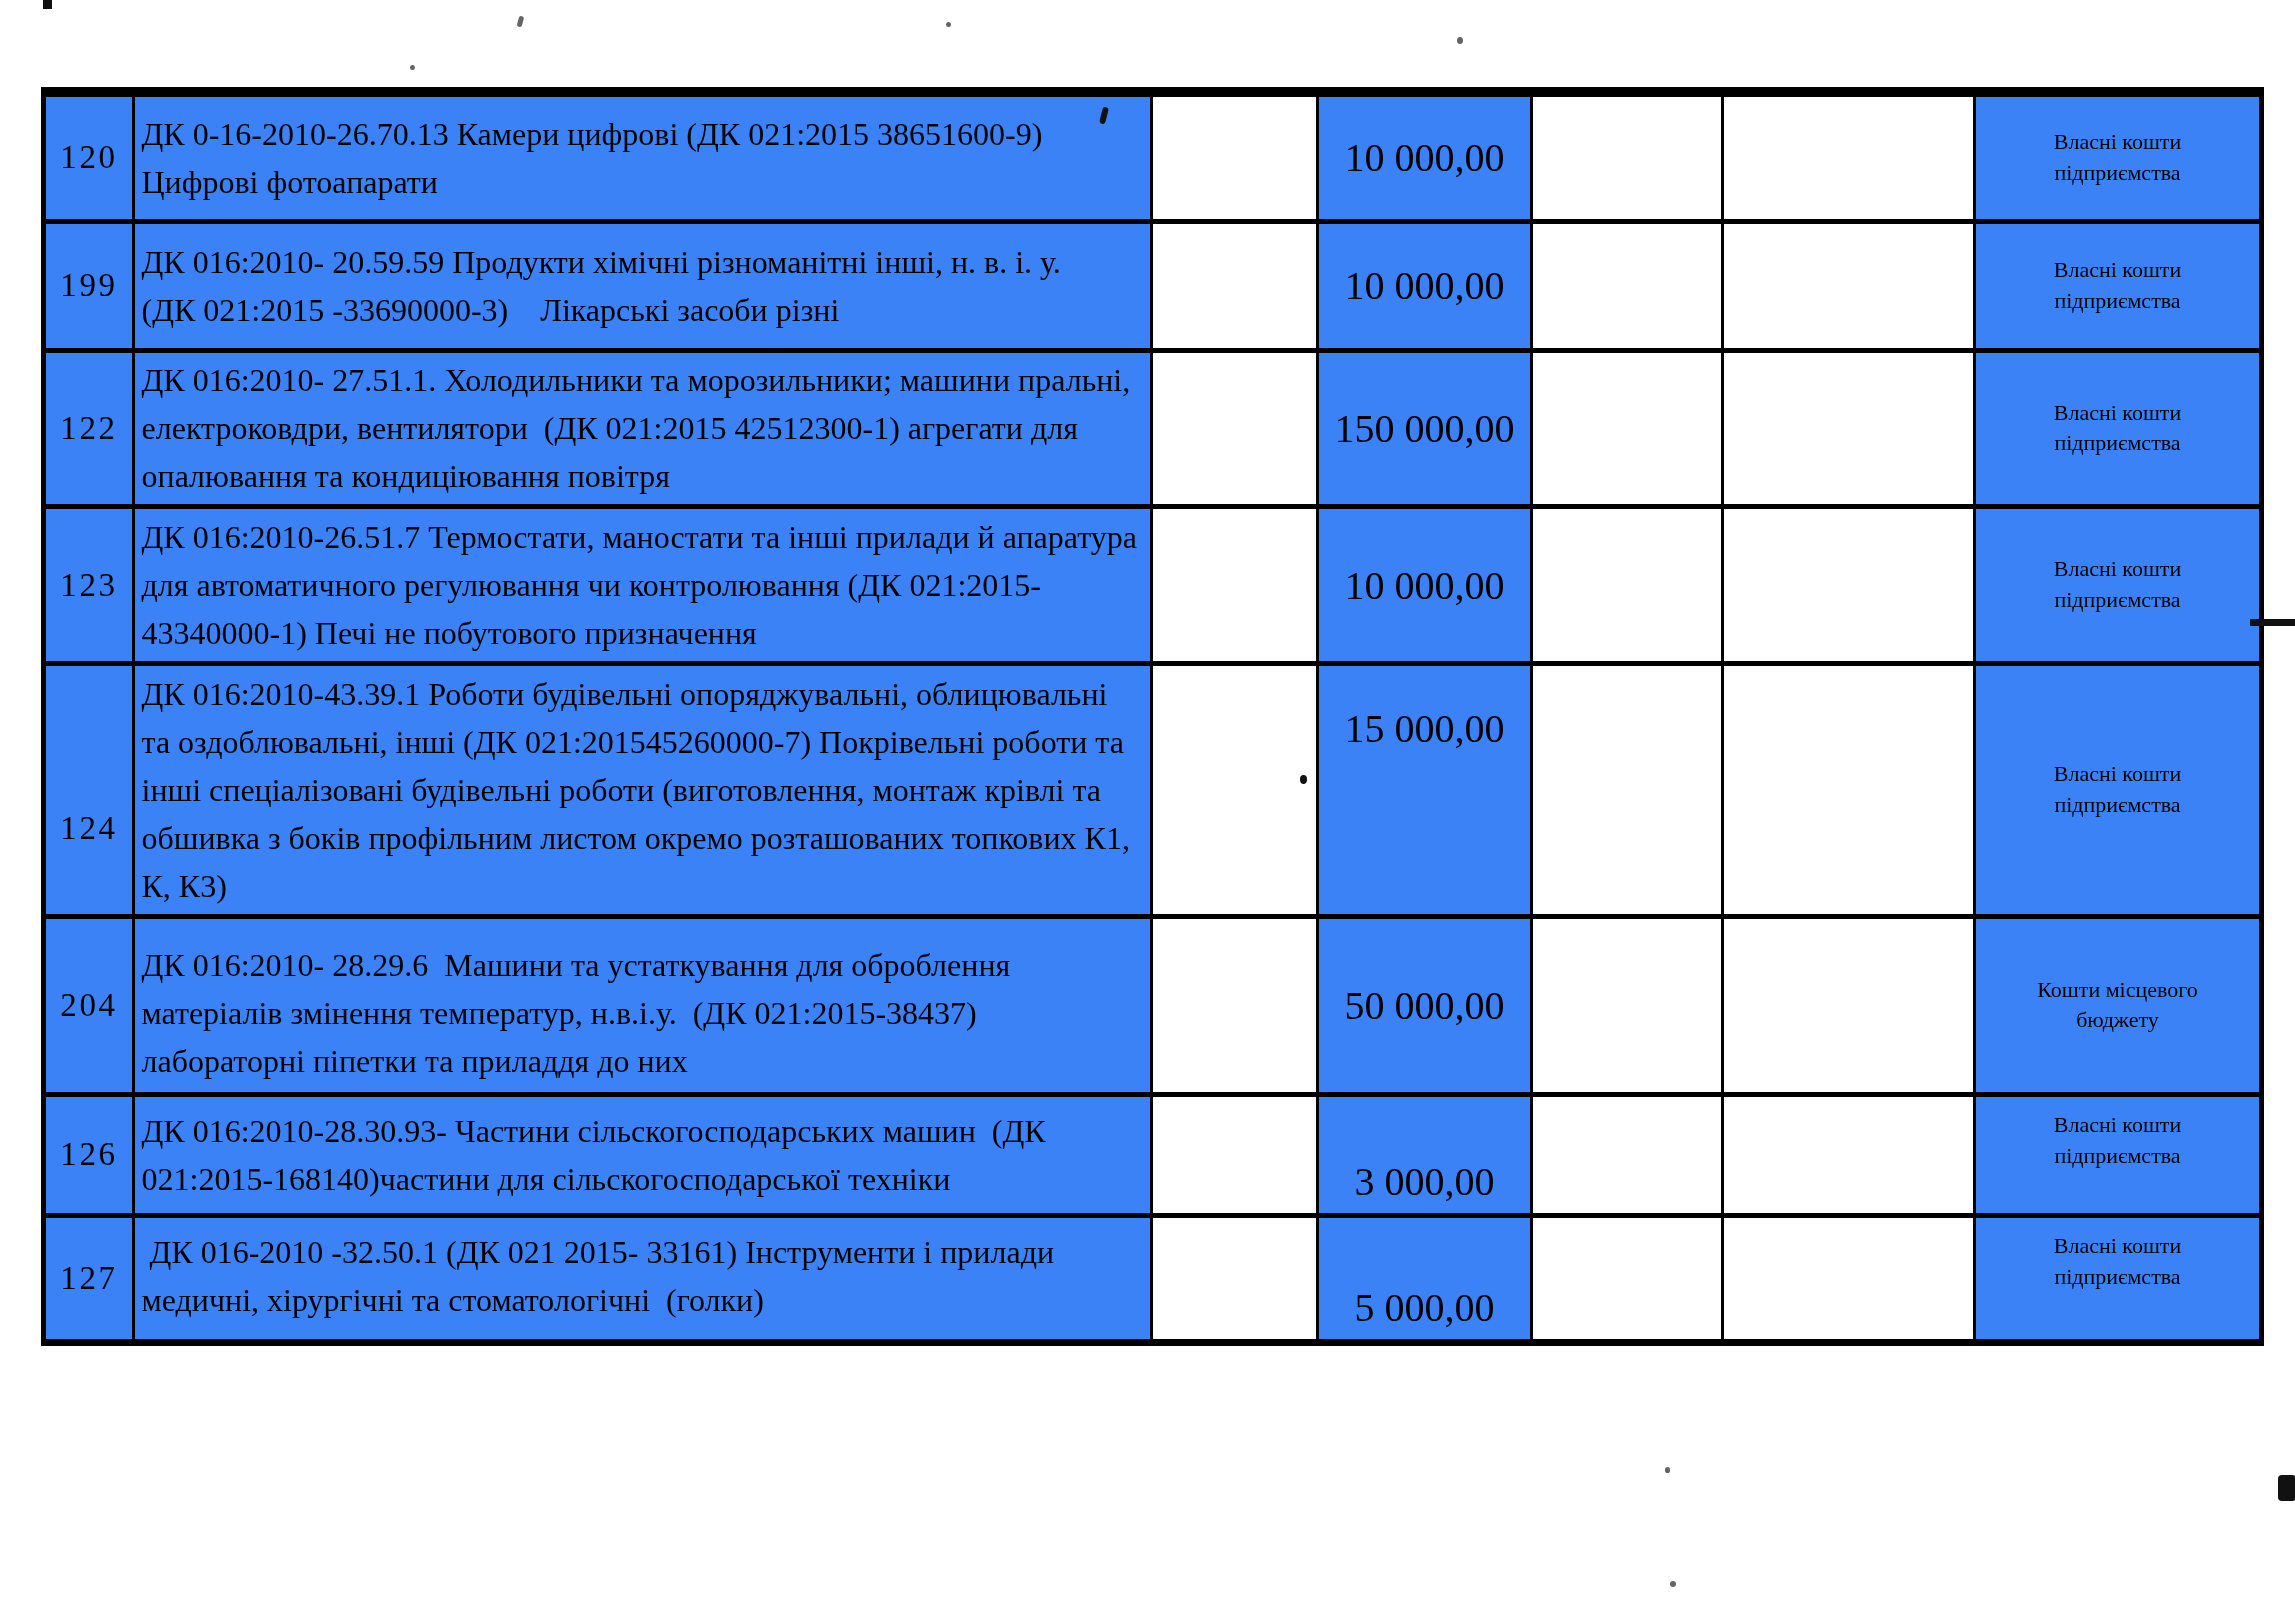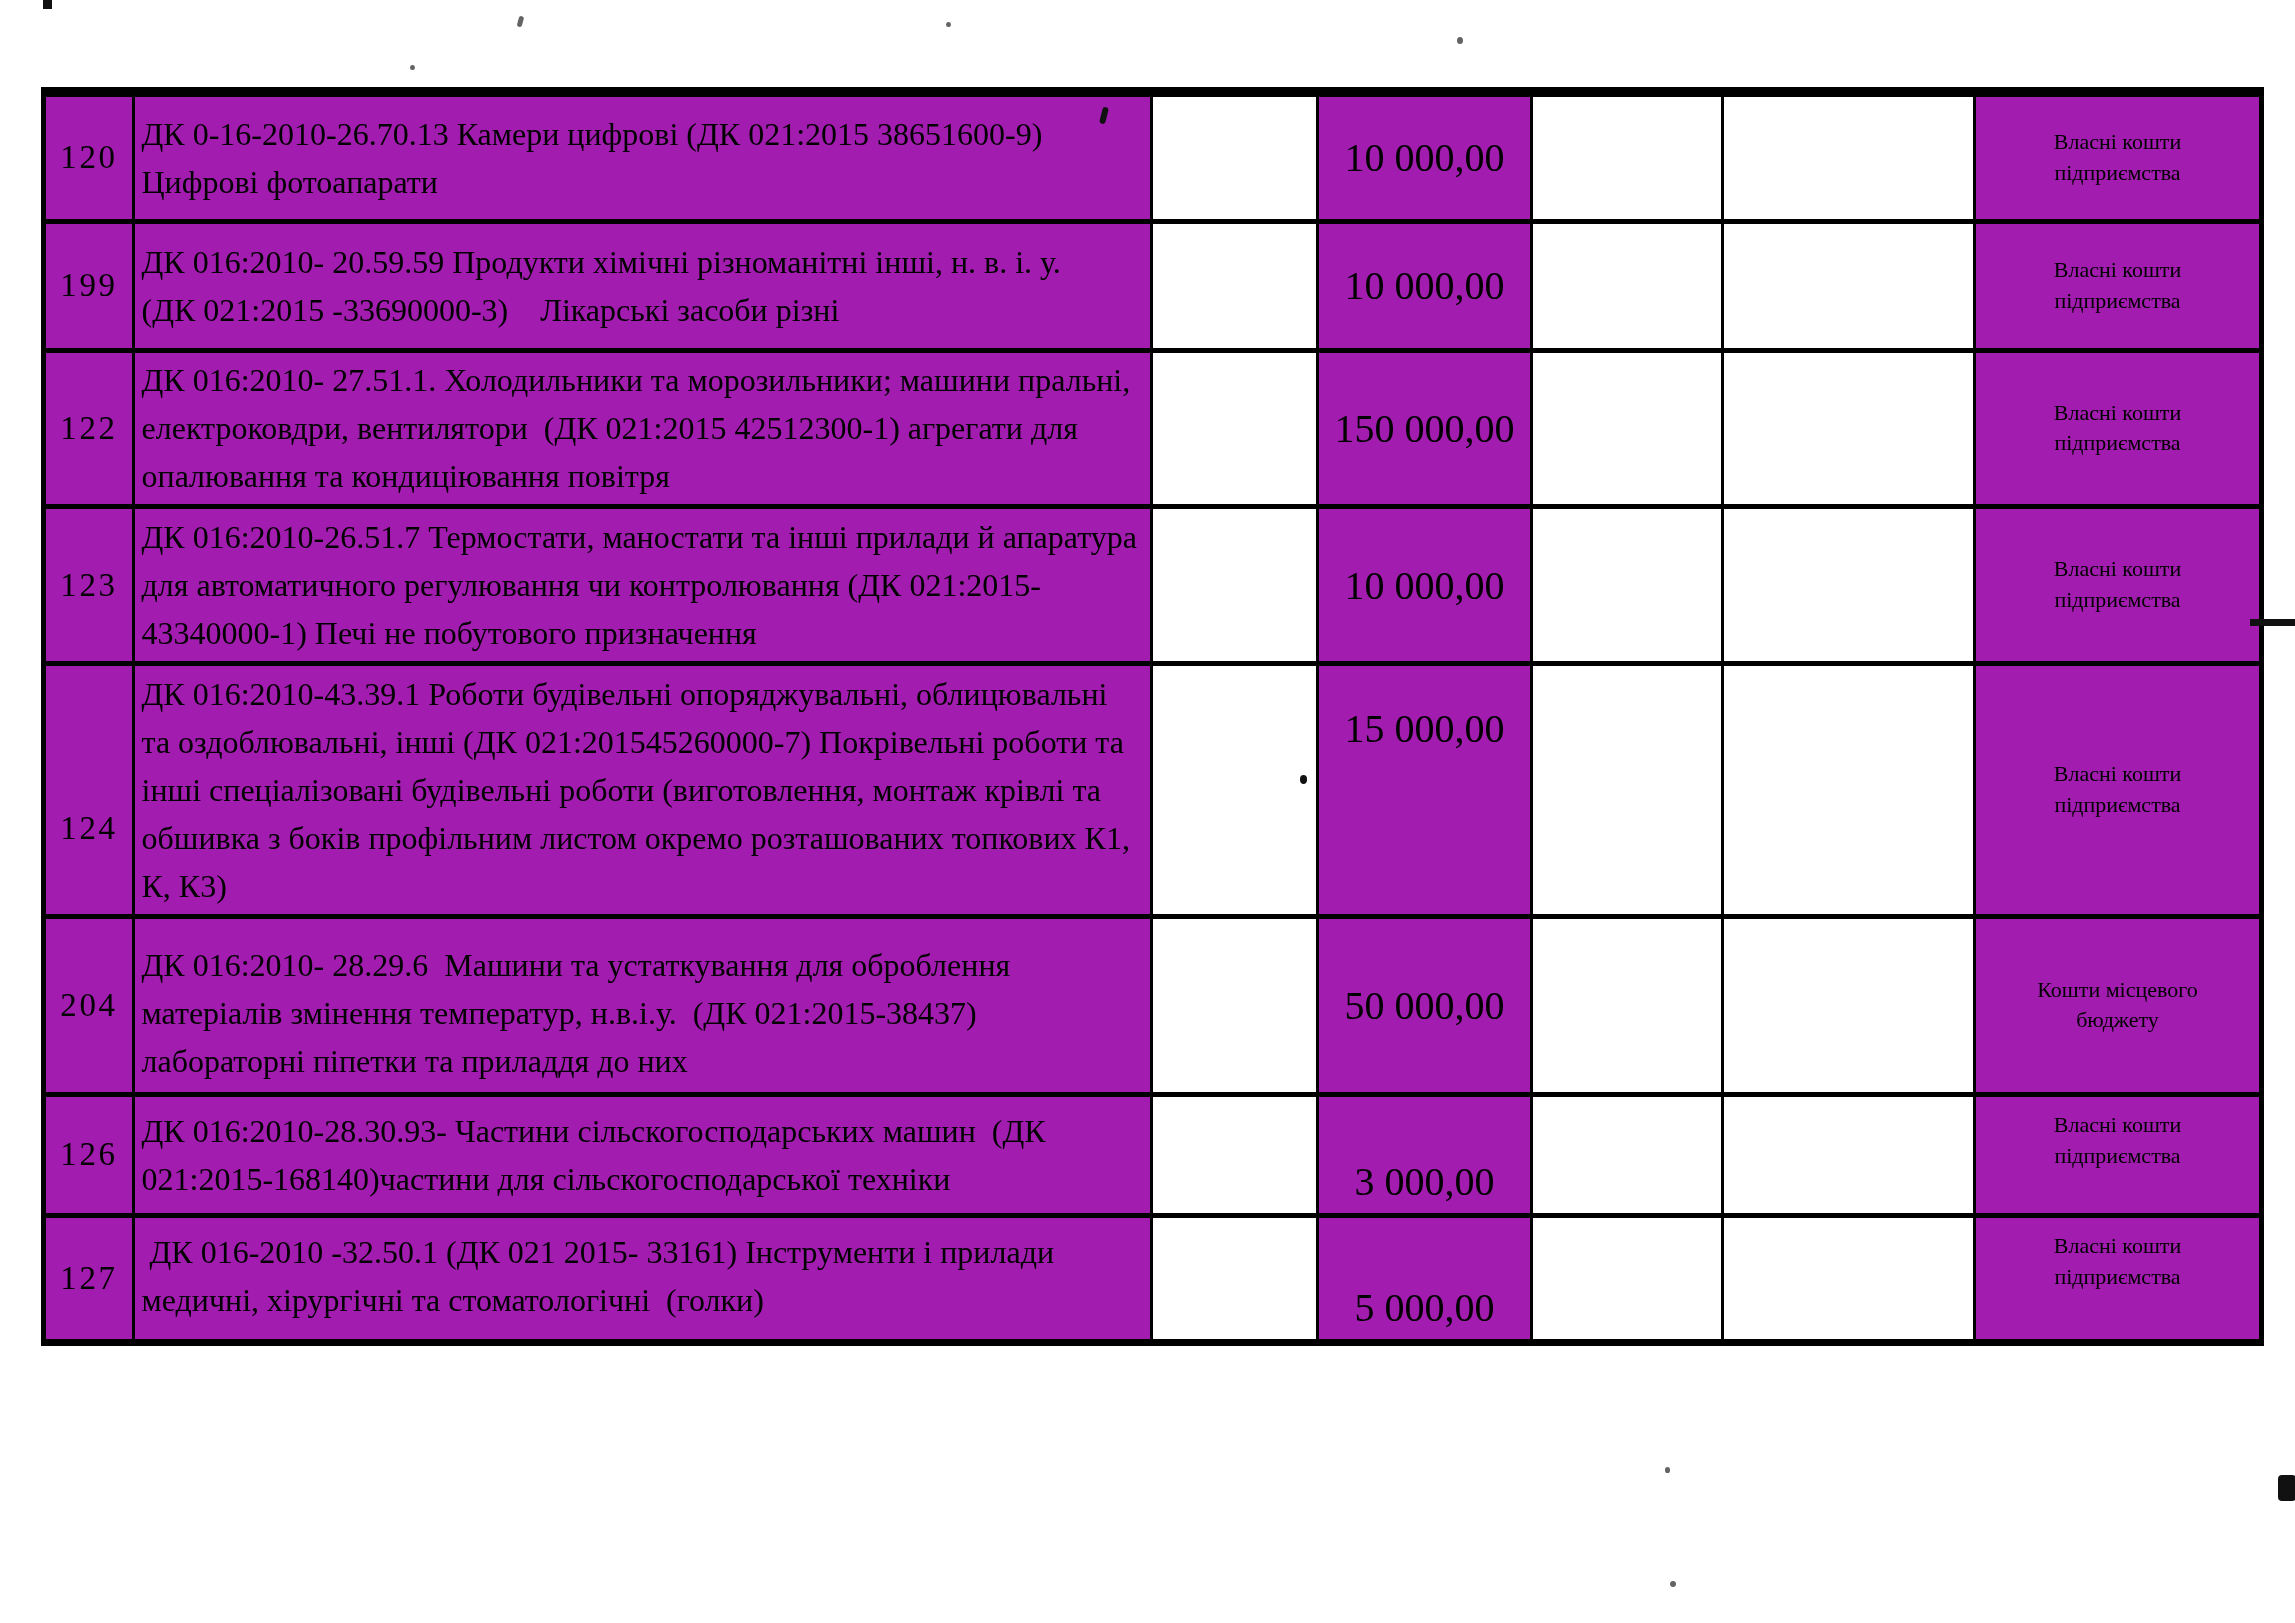--- a/index.html
+++ b/index.html
@@ -12,21 +12,21 @@
     font-family: "Liberation Serif", "DejaVu Serif", serif;
     color: #000;
   }
   table.doc-table {
     position: absolute;
     left: 41px;
     top: 87px;
     width: 2217px;
     border-collapse: collapse;
     table-layout: fixed;
-    background: #a21caf;
+    background: #3b82f6;
     border: 5.2px solid #000;
     border-top-width: 10.5px;
     border-bottom-width: 7.9px;
   }
   table.doc-table td {
     border: 3.9px solid #000;
     border-top-width: 5.9px;
     border-bottom-width: 5.9px;
     overflow: hidden;
   }

